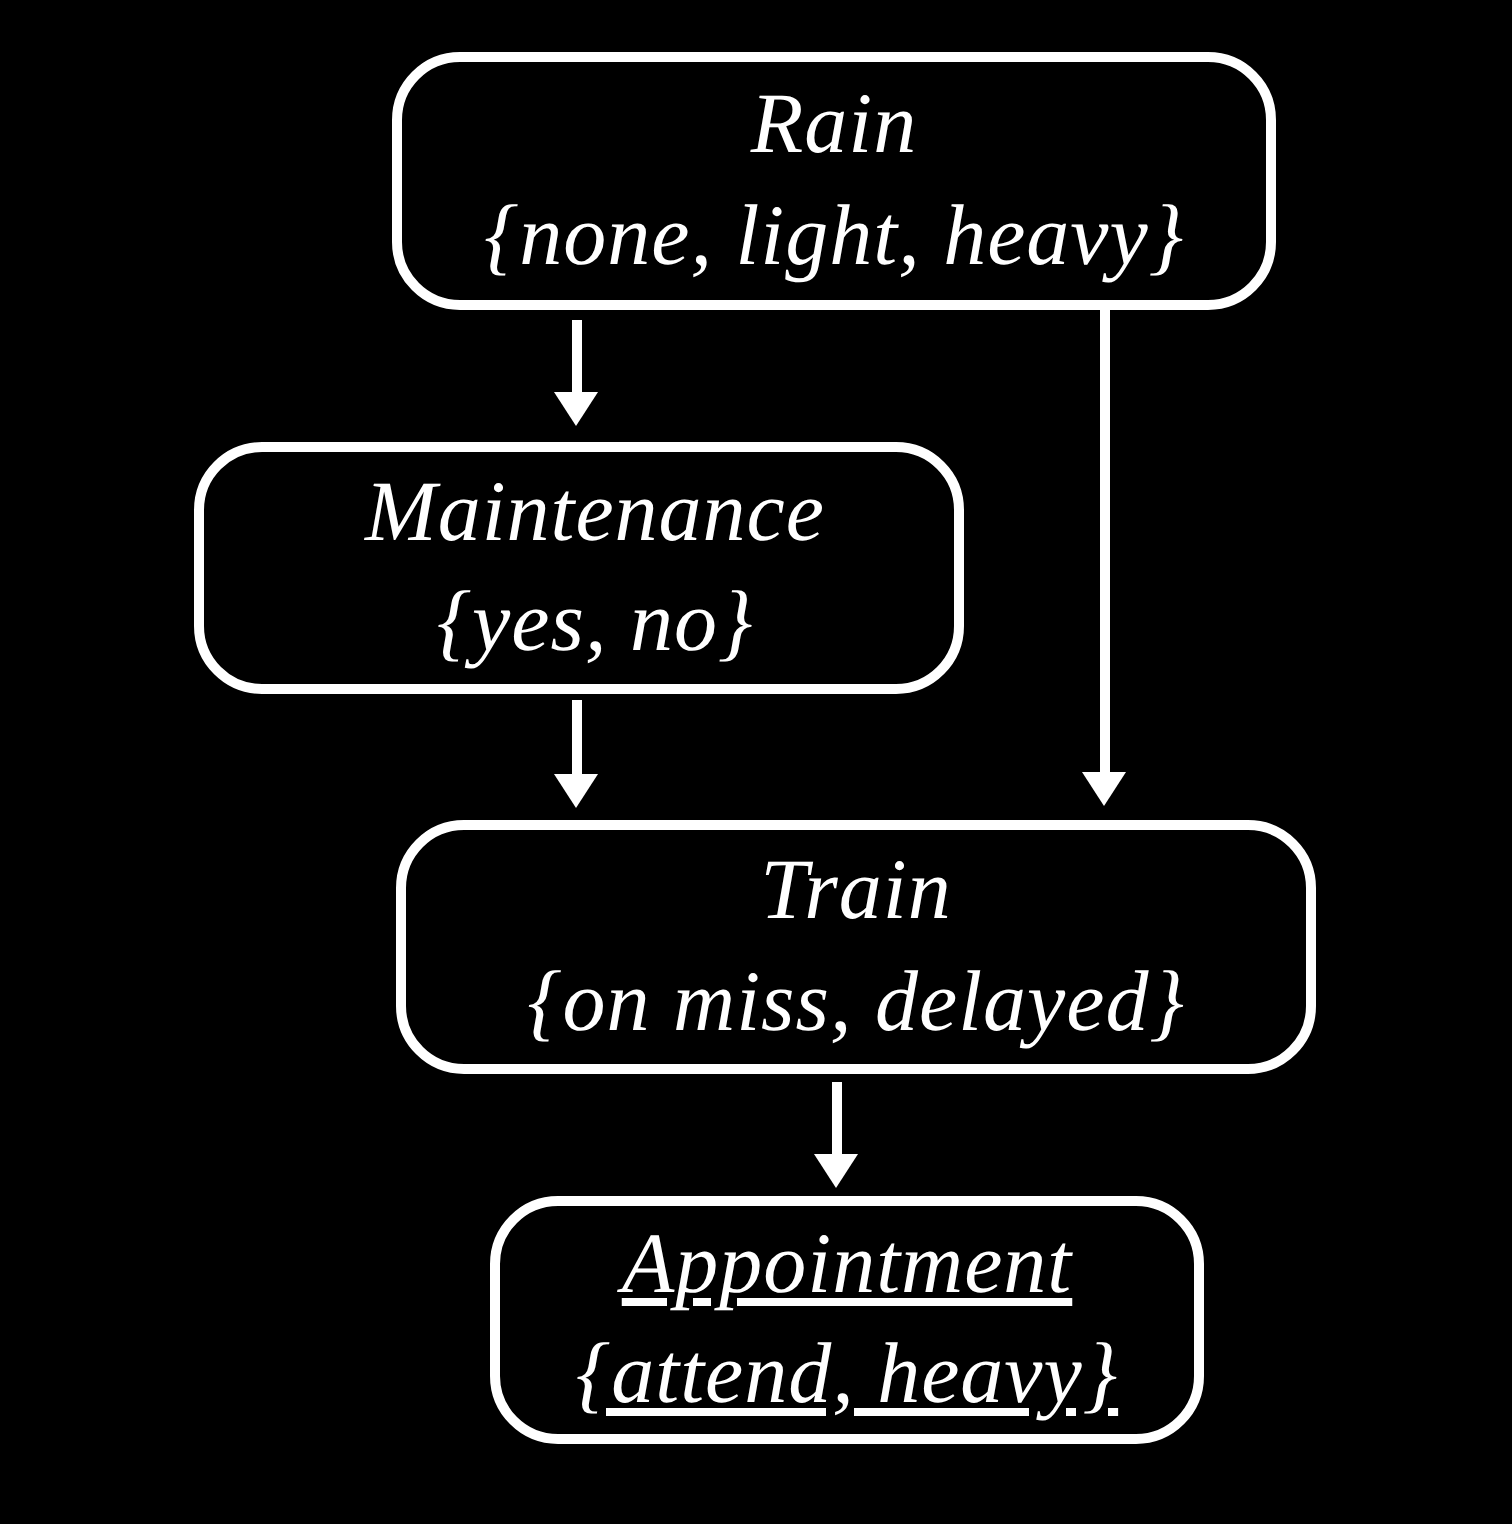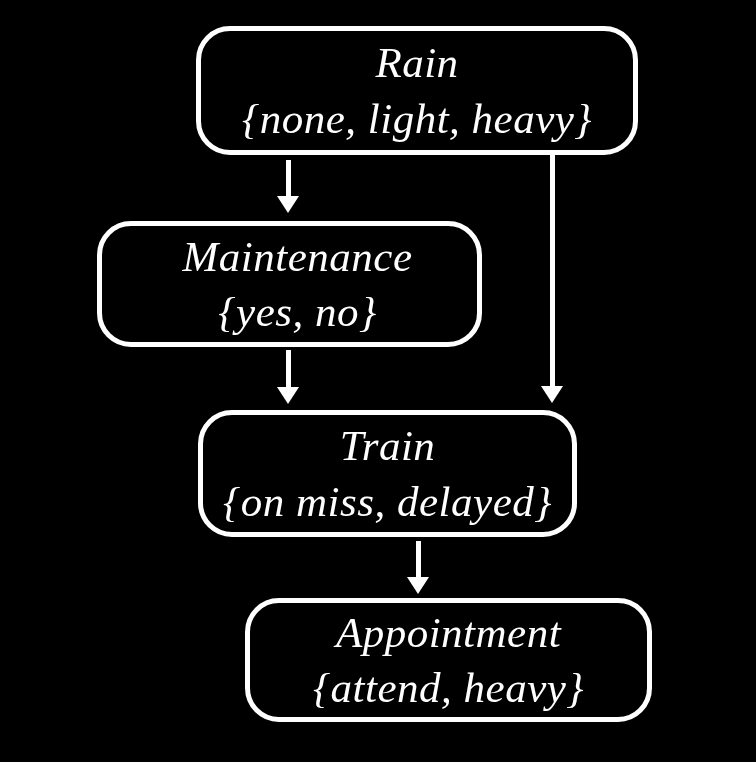--- a/index.html
+++ b/index.html
@@ -30,22 +30,22 @@
     font-style: italic;
     font-size: 43px;
     line-height: 1.28;
     letter-spacing: 0.5px;
   }
   .node .label, .node .values {
     white-space: nowrap;
   }
   .node-rain        { left: 196px; top:  26px; width: 442px; height: 129px; }
   .node-maintenance { left:  97px; top: 221px; width: 385px; height: 126px; padding-left: 16px; }
-  .node-train       { left: 198px; top: 410px; width: 379px; height: 127px; }
-  .node-appointment { left: 245px; top: 598px; width: 407px; height: 124px; }
+  .node-train       { left: 198px; top: 410px; width: 460px; height: 127px; }
+  .node-appointment { left: 245px; top: 598px; width: 357px; height: 124px; text-decoration: underline; }
 
   .arrow {
     position: absolute;
     width: 22px;
     display: flex;
     flex-direction: column;
     align-items: center;
   }
   .arrow .shaft {
     width: 5px;

